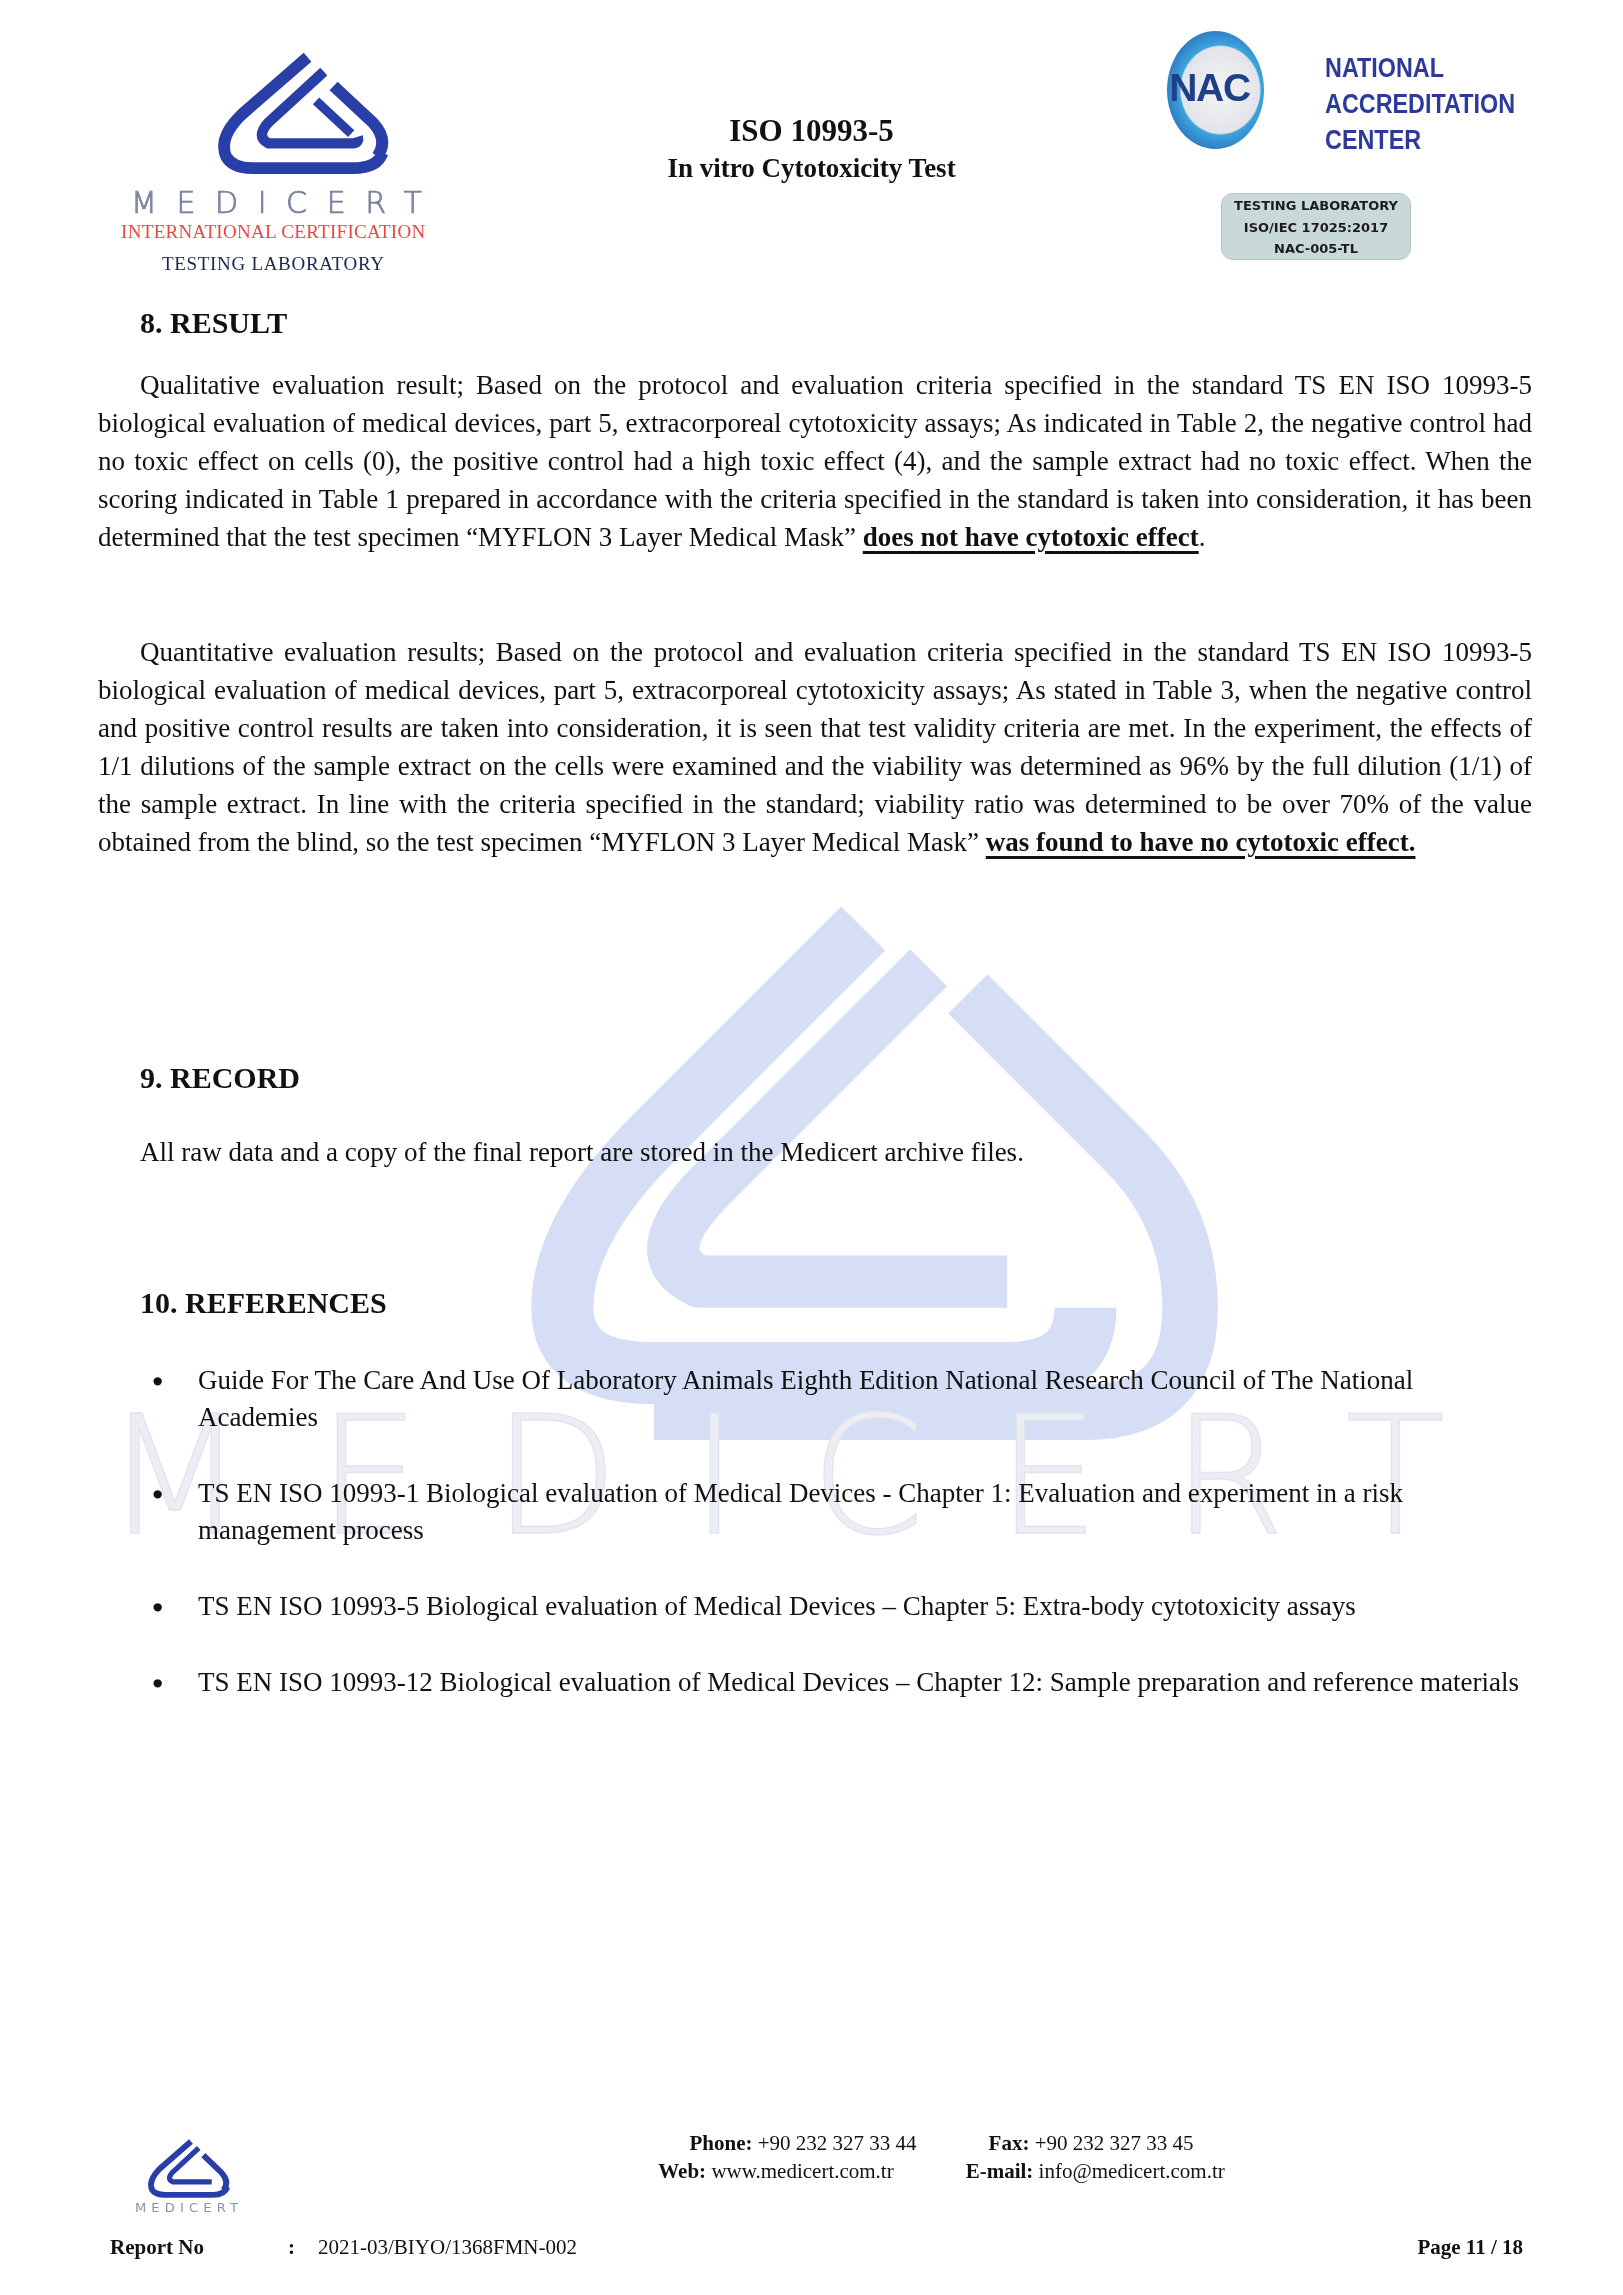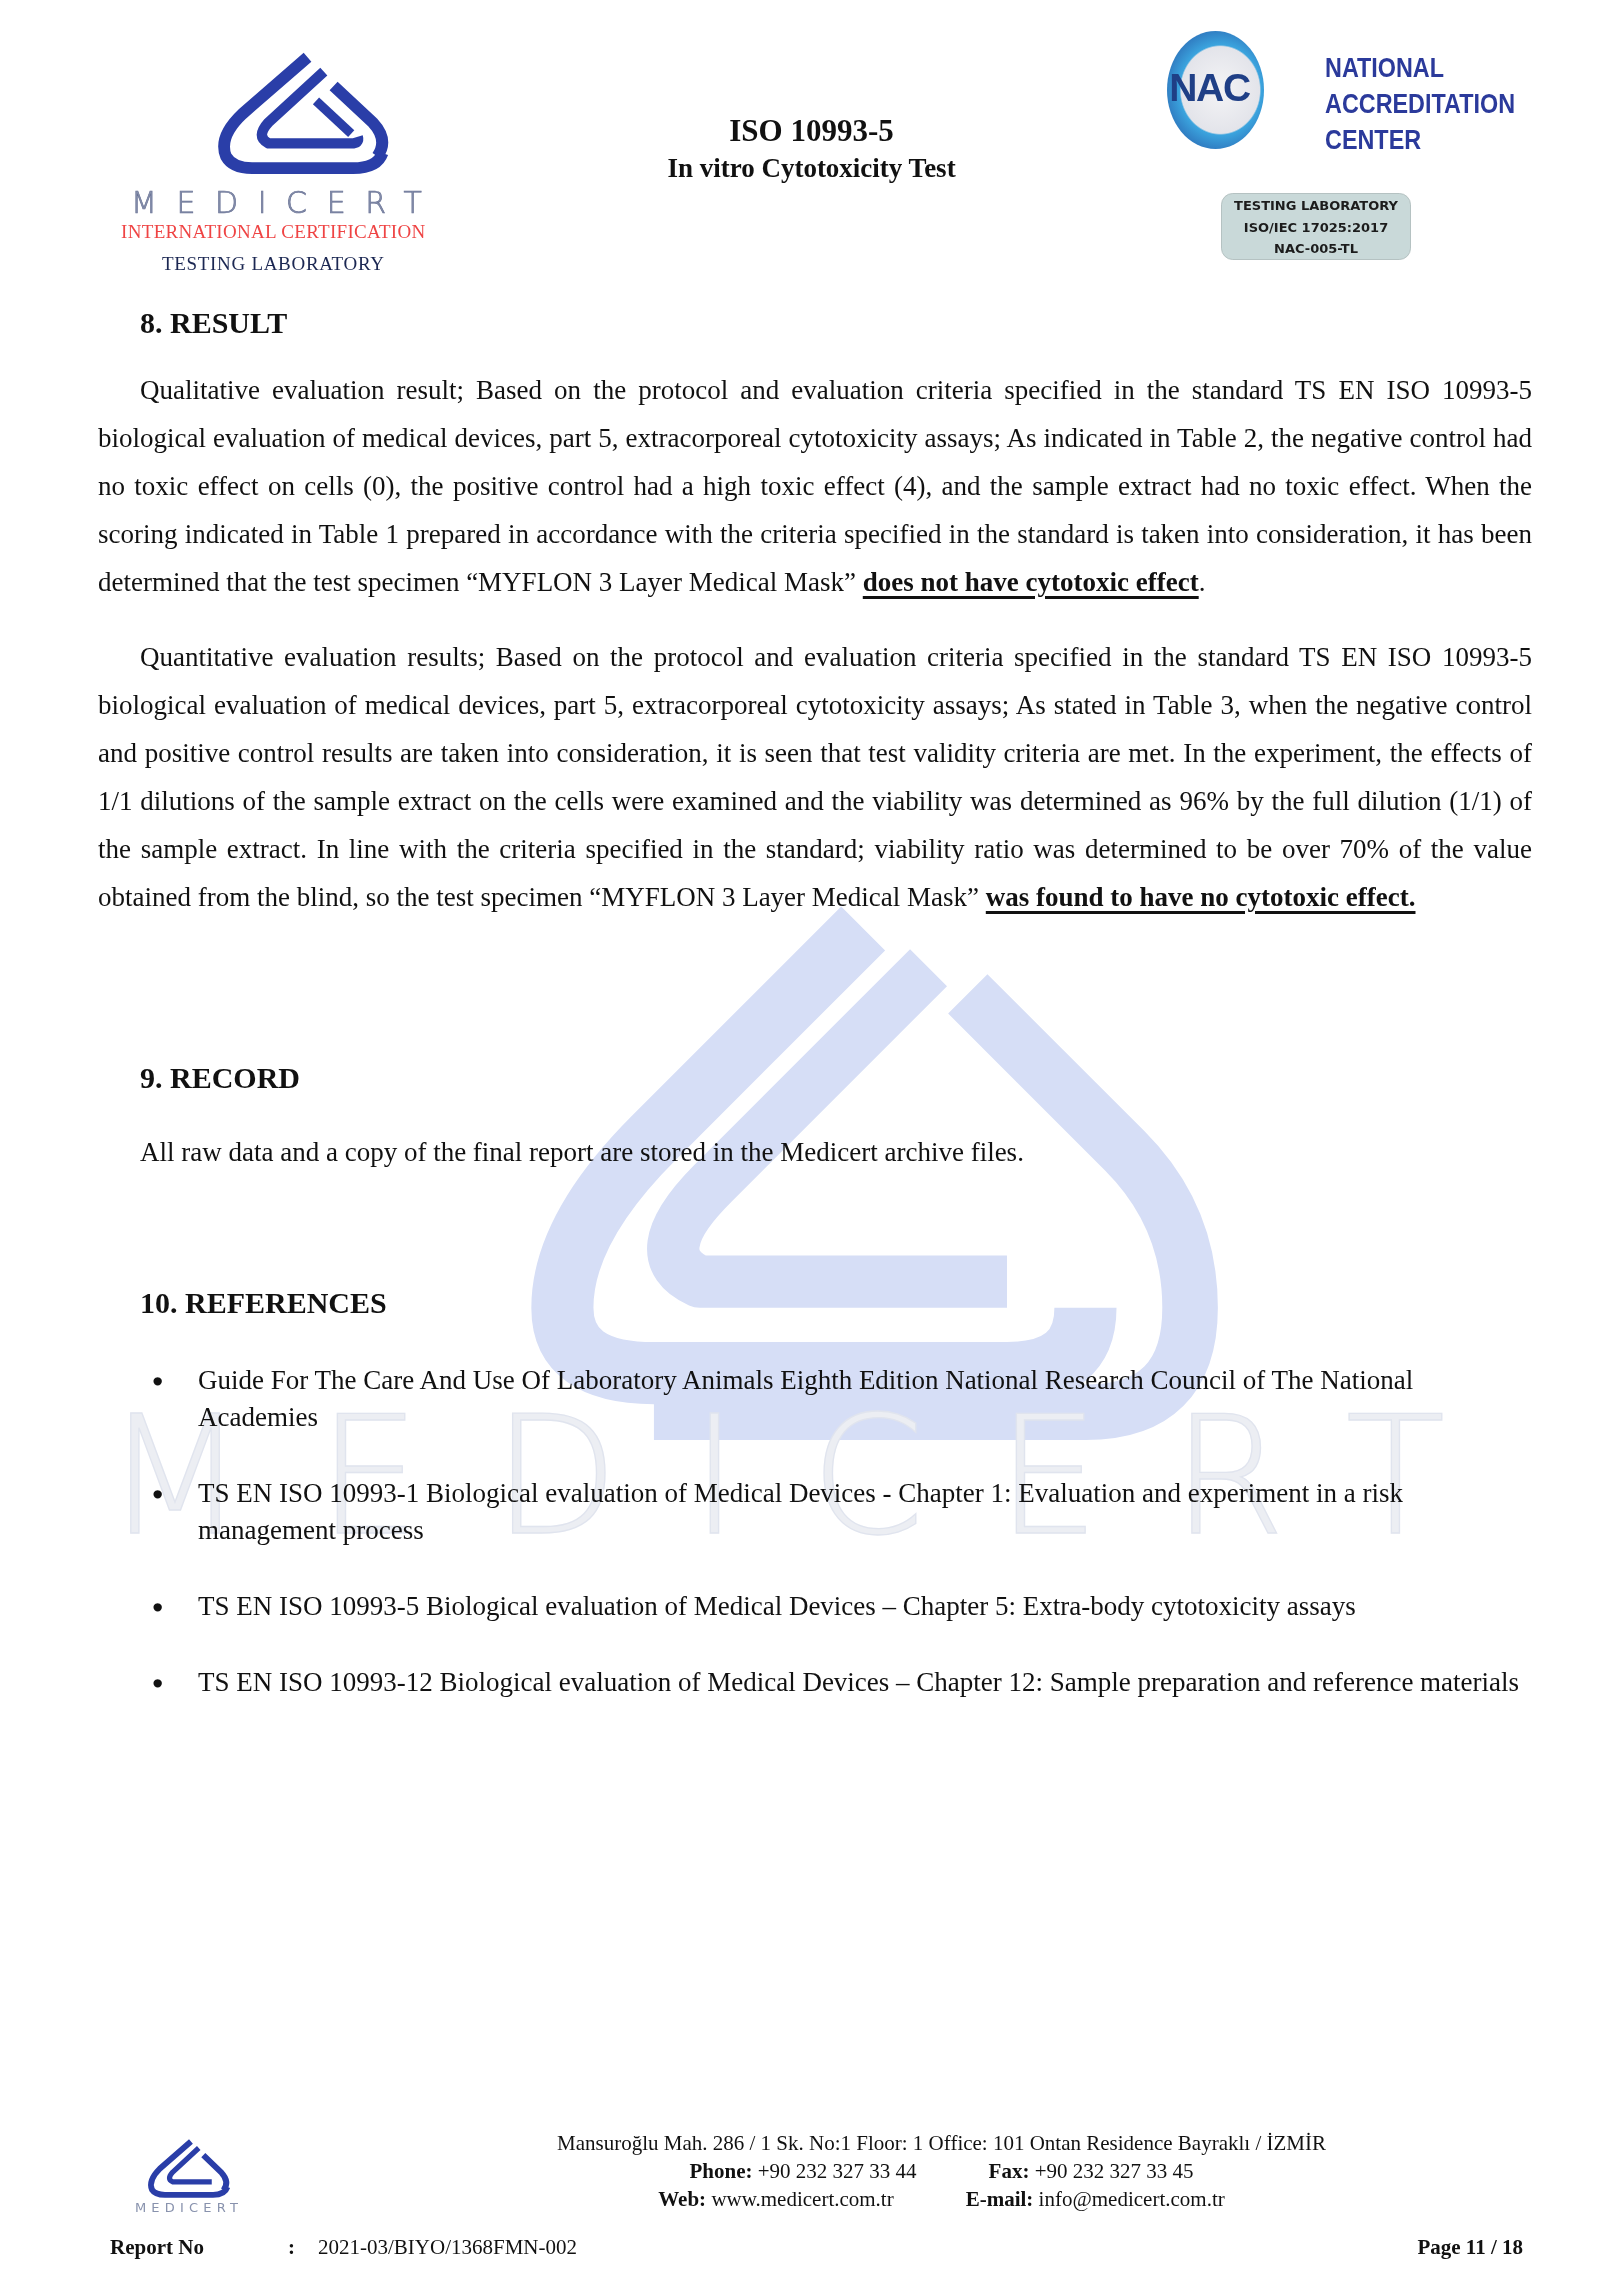--- a/index.html
+++ b/index.html
@@ -32,21 +32,21 @@
   .nac-ring .nac-label { position: absolute; left: 2.6px; top: 35px; width: 92px; 
         font-family: "Liberation Sans", sans-serif; font-weight: bold; font-size: 39px; color: #1f3f86; letter-spacing: -1.3px; }
   .nac-text { position: absolute; left: 161px; top: 23.5px; font-family: "Liberation Sans", sans-serif; font-weight: bold;
         font-size: 27.5px; line-height: 36px; color: #2b3a9b; transform: scaleX(0.85); transform-origin: left top; }
   .nac-badge { position: absolute; left: 57px; top: 167px; width: 190px; height: 67px; border-radius: 11.8px;
         background: #c9d9d9; border: 1.3px solid #b5c2c2; text-align: center;
         font-family: "DejaVu Sans", sans-serif; font-weight: bold; font-size: 13px; line-height: 21.6px; color: #1c1c1c; padding-top: 1.3px; box-sizing: border-box; }
 
   
   .h { position: absolute; left: 140px; font-size: 30px; font-weight: bold; }
-  .para { position: absolute; left: 98px; width: 1434px; font-size: 27px; line-height: 48px;
+  .para { position: absolute; left: 98px; width: 1434px; font-size: 27px; line-height: 38px;
           text-align: justify; }
   .para .indent { display: inline-block; width: 42px; }
   .u { text-decoration: underline; text-decoration-thickness: 3.3px; text-underline-offset: 4.6px; font-weight: bold; }
   .rec-text { position: absolute; left: 140px; font-size: 27px; }
 
   .refs { position: absolute; left: 140px; width: 1386px; margin: 0; padding: 0; list-style: none; }
   .refs li { position: relative; padding-left: 58px; font-size: 27px; line-height: 37px; }
   .refs li .bullet { position: absolute; left: 11.8px; top: 0; font-size: 19.6px; }
 
   
@@ -131,21 +131,20 @@
     <g fill="none" stroke="#2a3ea8" stroke-linejoin="round">
       <path d="M118 10 L70 52 Q52 70 58 84 Q63 92 78 92 L152 92 Q170 92 174 80" stroke-width="9"></path>
       <path d="M130 20 L90 57 Q80 68 90 72 L150 72" stroke-width="8"></path>
       <path d="M137 31 L165 58 Q178 72 168 85" stroke-width="9"></path>
     </g>
   </svg>
   <div class="mw">MEDICERT</div>
 </div>
 
 <div class="layer ft-addr">
-  <div>Mansuroğlu Mah. 286 / 1 Sk. No:1 Floor: 1 Office: 101 Ontan Residence Bayraklı / İZMİR</div>
   <div>
     <b>Phone:</b> <span>+90 232 327 33 44</span><span class="gap"></span><b>Fax:</b> <span>+90 232 327 33 45</span>
   </div>
   <div>
     <b>Web:</b> <span>www.medicert.com.tr</span><span class="gap"></span><b>E-mail:</b> <span>info@medicert.com.tr</span>
   </div>
 </div>
 
 <div class="layer ft-report">
   <span class="lbl">Report No</span>

